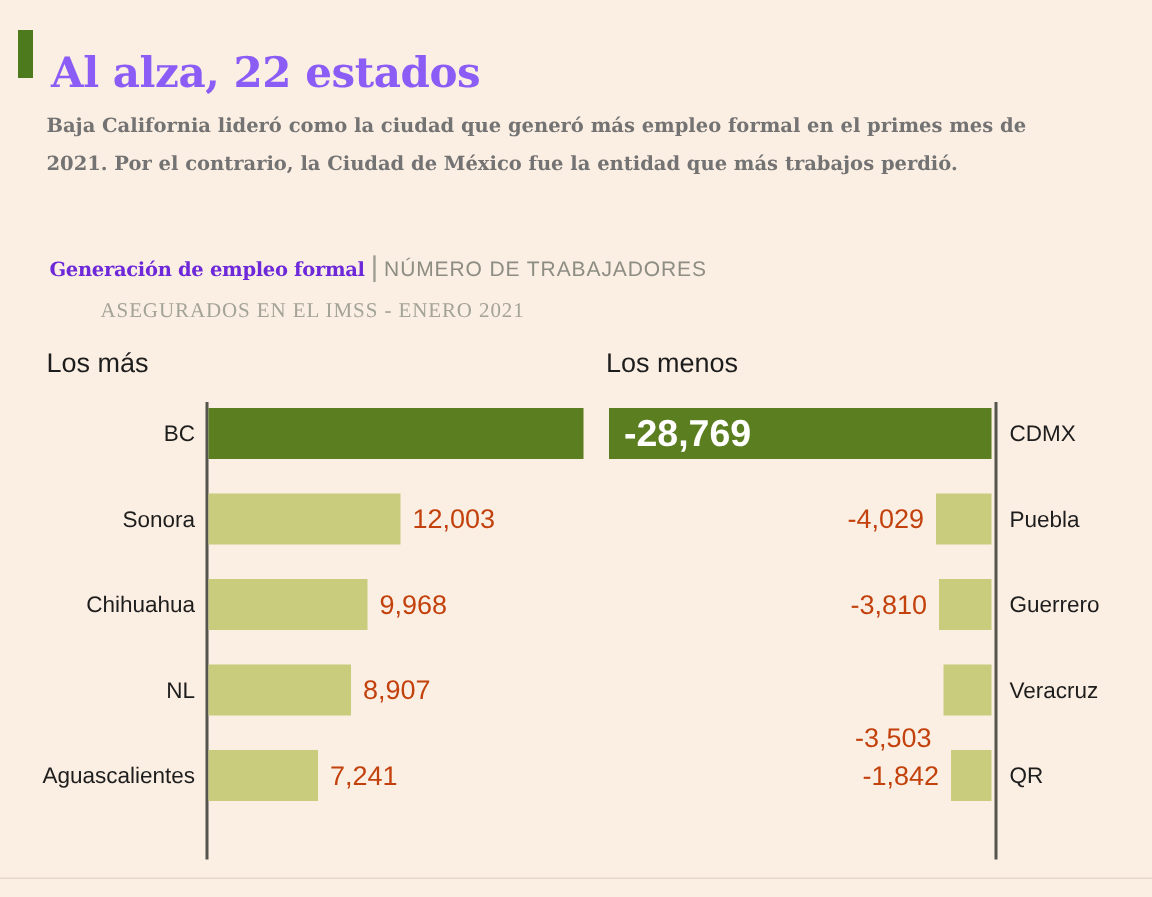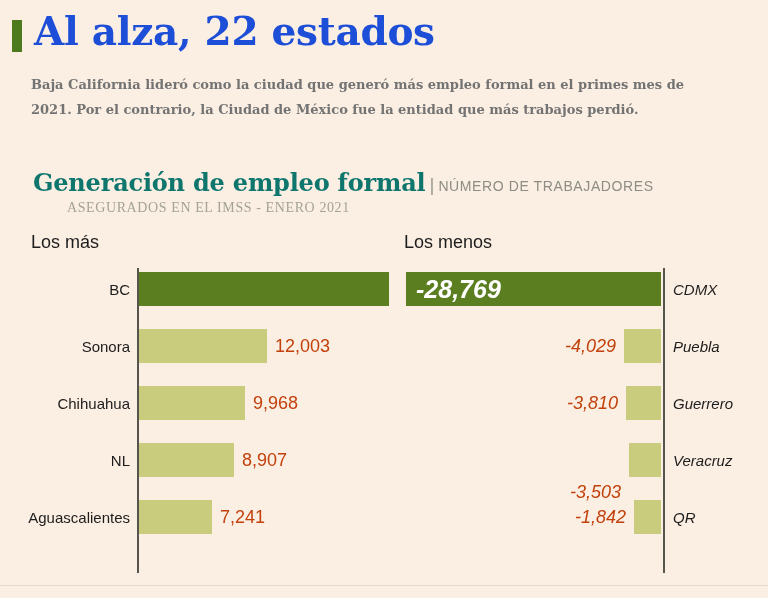--- a/index.html
+++ b/index.html
@@ -27,26 +27,26 @@
     position: absolute;
     left: 12px;
     top: 20px;
     width: 10px;
     height: 32px;
     background: #4e7a1e;
   }
   .title {
     position: absolute;
     left: 34px;
-    top: 8px;
+    top: 32px;
     font-family: "DejaVu Serif", serif;
     font-weight: bold;
-    font-size: 39px;
+    font-size: 28px;
     letter-spacing: -0.3px;
-    color: #1d4ed8;
+    color: #8b5cf6;
     margin: 0;
   }
   .deck {
     position: absolute;
     left: 31px;
     top: 72px;
     width: 690px;
     font-family: "DejaVu Serif", serif;
     font-weight: bold;
     font-size: 13px;
@@ -55,22 +55,22 @@
   }
   .subhead {
     position: absolute;
     left: 33px;
     top: 168px;
     white-space: nowrap;
   }
   .subhead .strong {
     font-family: "DejaVu Serif", serif;
     font-weight: bold;
-    font-size: 24px;
-    color: #0f766e;
+    font-size: 13px;
+    color: #6d28d9;
     letter-spacing: -0.2px;
   }
   .subhead .divider {
     color: #9c9c94;
     font-size: 19px;
     padding: 0 4px;
   }
   .subhead .light {
     font-family: "Liberation Sans", sans-serif;
     font-size: 14px;
@@ -103,21 +103,21 @@
     background: #55554e;
   }
   #axis-left { left: 137px; top: 268px; height: 305px; }
   #axis-right { left: 663px; top: 268px; height: 305px; }
 
   .chart {
     position: absolute;
     top: 272px;
   }
   #chart-left { left: 0px; width: 390px; }
-  #chart-right { left: 398px; width: 370px; font-style: italic; }
+  #chart-right { left: 398px; width: 370px; }
 
   .row {
     position: relative;
     height: 57px;
     padding-left: 24px;
   }
   .lbl {
     position: absolute;
     font-family: "Liberation Sans", sans-serif;
     font-size: 15px;

